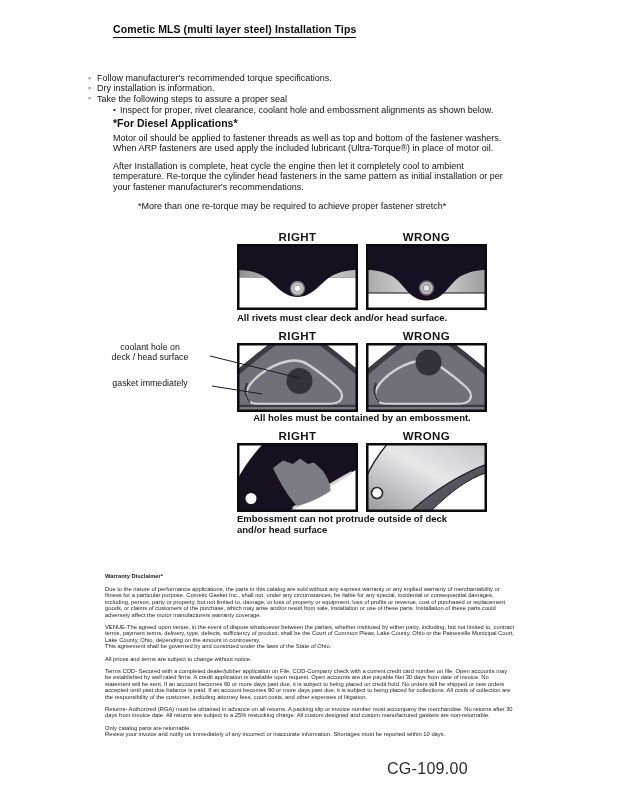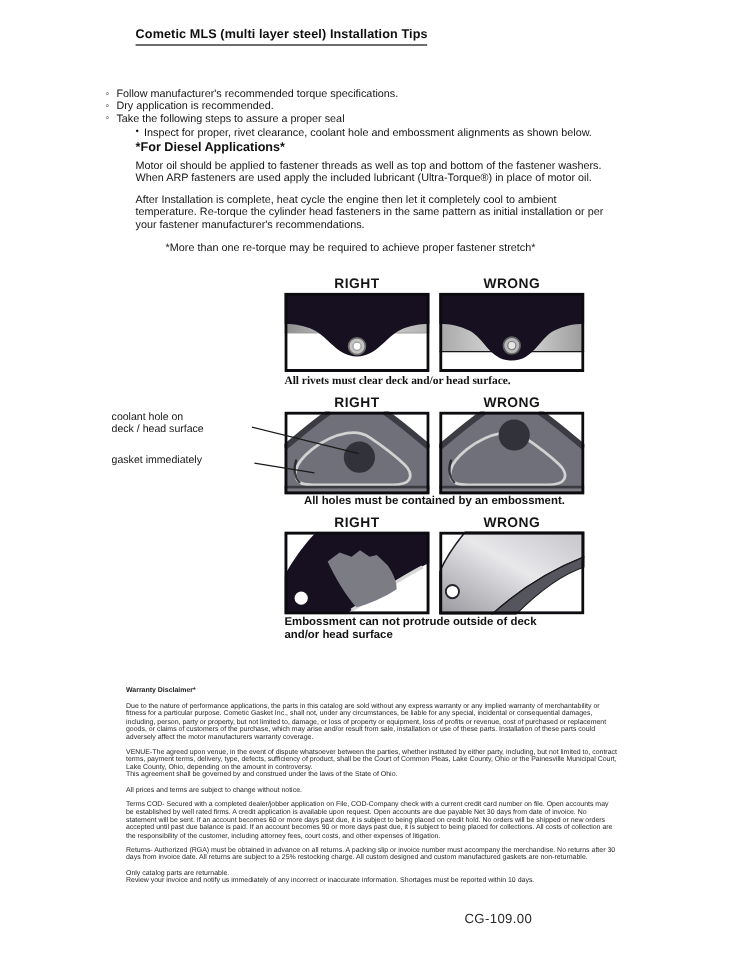--- a/index.html
+++ b/index.html
@@ -19,43 +19,43 @@
   .b2{padding-left:7px;margin-left:25px;position:relative;}
   .b2::before{content:"•";position:absolute;left:0;top:-0.5px;font-size:8px;}
   .section-head{position:absolute;left:113px;top:117px;font-size:10.5px;font-weight:700;color:#0f0f0f;}
   .para{position:absolute;left:113px;width:402px;font-size:9px;line-height:10.4px;color:#141414;}
   .p1{top:133px;}
   .p2{top:161px;}
   .pnote{top:201px;margin-left:25px;}
   .diag-label{position:absolute;width:121px;text-align:center;font-size:11.5px;font-weight:700;letter-spacing:.4px;color:#151515;}
   .panel{position:absolute;}
   .caption{position:absolute;font-size:9.5px;font-weight:700;color:#111;line-height:10.5px;}
-  .cap1{left:237px;top:313px;font-family:Liberation Serif, serif;}
+  .cap1{left:237px;top:313px;}
   .cap2{left:237px;top:413px;width:250px;text-align:center;}
   .cap3{left:237px;top:514px;width:240px;white-space:pre-line;}
-  .side-label{position:absolute;text-align:left;font-size:8.8px;line-height:9.8px;color:#141414;width:114px;}
+  .side-label{position:absolute;text-align:center;font-size:8.8px;line-height:9.8px;color:#141414;width:114px;}
   .sl1{left:93px;top:343px;}
   .sl2{left:93px;top:379px;}
   .legal{position:absolute;left:105px;top:573px;width:410px;font-size:5.8px;line-height:6.4px;color:#242424;}
   .legal .head{font-weight:700;margin-bottom:6.5px;}
   .legal p{margin:0 0 6px 0;white-space:pre-line;}
-  .pagenum{position:absolute;left:387px;top:760px;font-size:11px;color:#2a2a2a;letter-spacing:.3px;}
+  .pagenum{position:absolute;left:387px;top:760px;font-size:16px;color:#2a2a2a;letter-spacing:.3px;}
   svg{display:block;}
   .overlay{position:absolute;left:0;top:0;pointer-events:none;}
 </style>
 </head>
 <body>
 
 <div class="page">
 
   <div class="title">Cometic MLS (multi layer steel) Installation Tips</div>
 
   <div class="bullets">
     <div class="b1">Follow manufacturer's recommended torque specifications.</div>
-    <div class="b1">Dry application is recommended.</div>
+    <div class="b1">Dry installation is information.</div>
     <div class="b1">Take the following steps to assure a proper seal</div>
     <div class="sub">
       <div class="b2">Inspect for proper, rivet clearance, coolant hole and embossment alignments as shown below.</div>
     </div>
   </div>
 
   <div class="section-head">*For Diesel Applications*</div>
   <div class="para p1">Motor oil should be applied to fastener threads as well as top and bottom of the fastener washers. When ARP fasteners are used apply the included lubricant (Ultra-Torque®) in place of motor oil.</div>
   <div class="para p2">After Installation is complete, heat cycle the engine then let it completely cool to ambient temperature. Re-torque the cylinder head fasteners in the same pattern as initial installation or per your fastener manufacturer's recommendations.</div>
   <div class="para pnote">*More than one re-torque may be required to achieve proper fastener stretch*</div>

